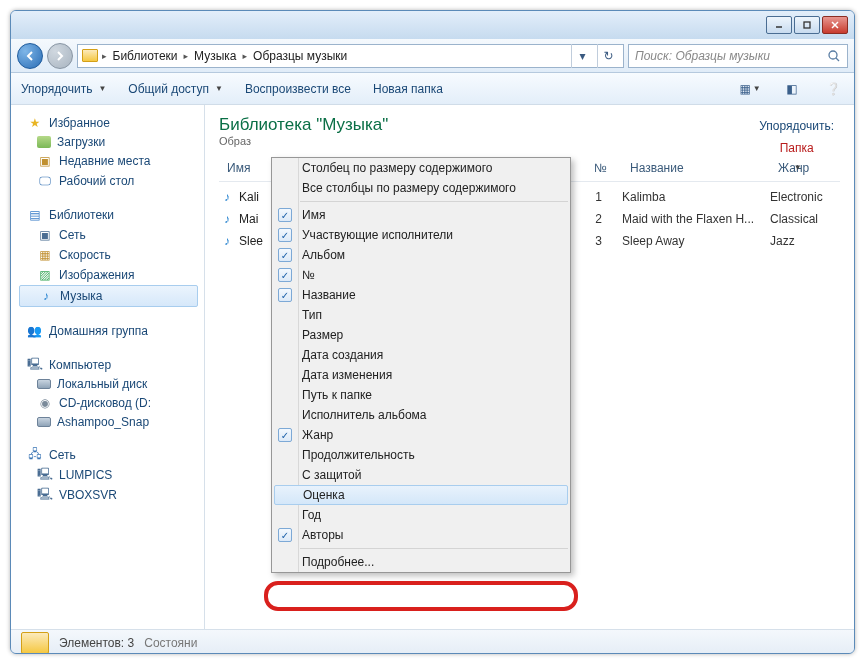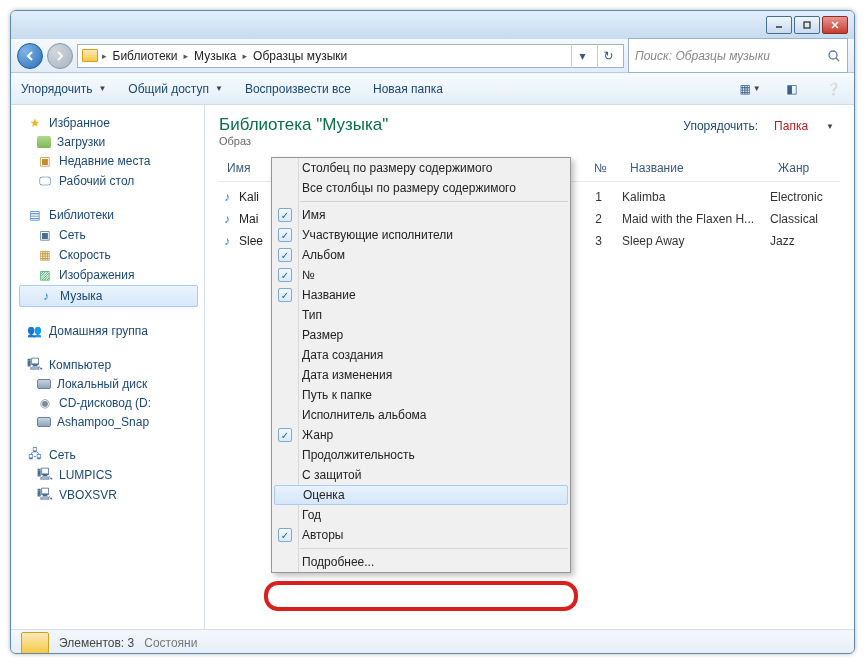--- a/index.html
+++ b/index.html
@@ -10,21 +10,21 @@
 .win-btn.close { background: linear-gradient(to bottom, #e79690, #c83b2e); border-color: #8b2d23; color: #fff; }
 .win-btn svg { width: 10px; height: 10px; }
 .navbar { height: 34px; display: flex; align-items: center; padding: 0 6px; gap: 4px; background: linear-gradient(to bottom, #f5f9fd, #e0ecf8); border-bottom: 1px solid #b5c9de; }
 .nav-circle { width: 26px; height: 26px; border-radius: 50%; background: radial-gradient(circle at 30% 30%, #7fb6e8, #2a6db5); border: 1px solid #1d5a9c; display: flex; align-items: center; justify-content: center; color: #fff; }
 .nav-circle.fwd { background: radial-gradient(circle at 30% 30%, #d0d8e0, #a8b4c0); border-color: #8895a3; }
 .addr { flex: 1; height: 24px; background: #fff; border: 1px solid #9bb3cc; display: flex; align-items: center; padding: 0 4px; gap: 4px; }
 .addr .crumb { color: #222; padding: 0 2px; display: flex; align-items: center; gap: 2px; }
 .addr .arrow { color: #555; font-size: 9px; }
 .addr .folder-ico { width: 16px; height: 13px; background: linear-gradient(to bottom, #fceabb, #f5c842); border-radius: 1px; border: 1px solid #d4a017; }
 .addr-btn { width: 22px; height: 24px; border-left: 1px solid #c0cddc; display: flex; align-items: center; justify-content: center; color: #3a5a80; }
-.search { width: 220px; height: 35px; background: #fff; border: 1px solid #9bb3cc; display: flex; align-items: center; padding: 11px 6px; color: #888; font-style: italic; }
+.search { width: 220px; height: 24px; background: #fff; border: 1px solid #9bb3cc; display: flex; align-items: center; padding: 11px 6px; color: #888; font-style: italic; }
 .search span { flex: 1; }
 .toolbar { height: 32px; background: linear-gradient(to bottom, #f7fbff, #e3eef9); border-bottom: 1px solid #d0dce8; display: flex; align-items: center; padding: 13px 10px; gap: 22px; color: #1a4876; }
 .toolbar .item { display: flex; align-items: center; gap: 4px; }
 .toolbar .spacer { flex: 1; }
 .tb-ico { width: 20px; height: 18px; display: flex; align-items: center; justify-content: center; color: #3a5f8a; }
 .body { display: flex; height: 524px; background: #fff; }
 .sidebar { width: 194px; border-right: 1px solid #d6e0ea; padding: 8px 0 8px 8px; overflow: hidden; }
 .sb-group { margin-bottom: 14px; }
 .sb-item { display: flex; align-items: center; gap: 6px; padding: 2px 6px 2px 18px; color: #1a4876; cursor: default; white-space: nowrap; }
 .sb-item.head { font-weight: normal; padding-left: 8px; }
@@ -34,21 +34,21 @@
 .ico.folder-s { background: linear-gradient(to bottom,#b5d989,#7bb856); border-radius:2px; width:14px; height:12px; }
 .ico.drive { background: linear-gradient(to bottom,#c8d4e0,#90a4b8); border-radius:2px; width:14px; height:10px; border:1px solid #6d8299; }
 .ico.net { color: #3a75b5; }
 .ico.pc { color: #4a6d93; }
 .ico.lib { color: #3a7dc8; }
 .ico.mus { color: #2a85d0; }
 .main { flex: 1; display: flex; flex-direction: column; position: relative; }
 .lib-head { padding: 10px 14px 4px; }
 .lib-title { color: #0a6f46; font-size: 17px; }
 .lib-sub { color: #666; font-size: 11px; }
-.sort-box { position: absolute; right: 20px; top: 14px; color: #1a4876; display: flex; gap: 16px; align-items: center; }
+.sort-box { position: absolute; right: 20px; top: 14px; color: #1a4876; display: flex; gap: 8px; align-items: center; flex-direction: column; }
 .sort-box .lnk { color: #b91c1c; }
 .cols { display: flex; border-bottom: 1px solid #e4e9ef; padding: 4px 0; margin: 4px 14px 0; color: #3a5a7a; }
 .col { padding: 2px 8px; }
 .c-name { width: 100px; }
 .c-gap { flex: 1; }
 .c-num { width: 36px; text-align: right; padding-right: 20px; }
 .c-title { width: 148px; }
 .c-genre { width: 70px; }
 .rows { padding: 4px 14px; }
 .row { display: flex; align-items: center; padding: 3px 0; color: #333; }

